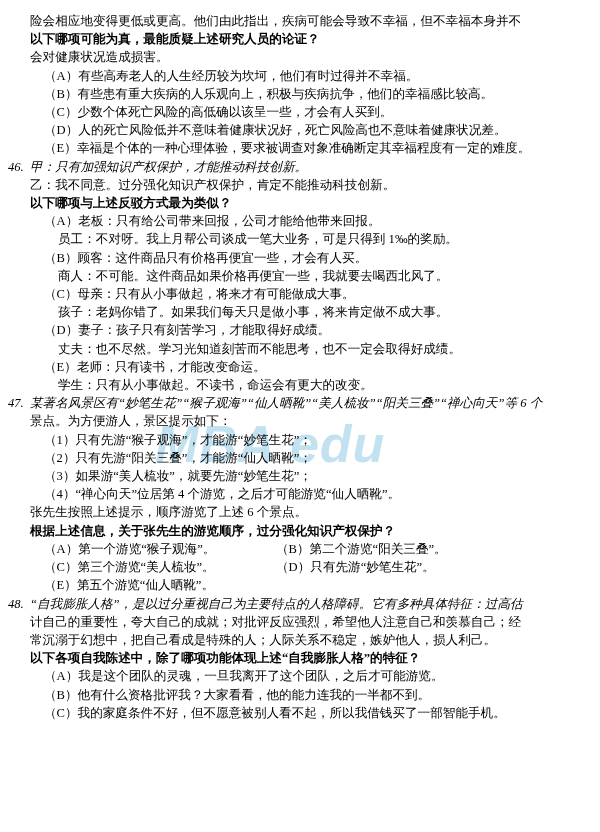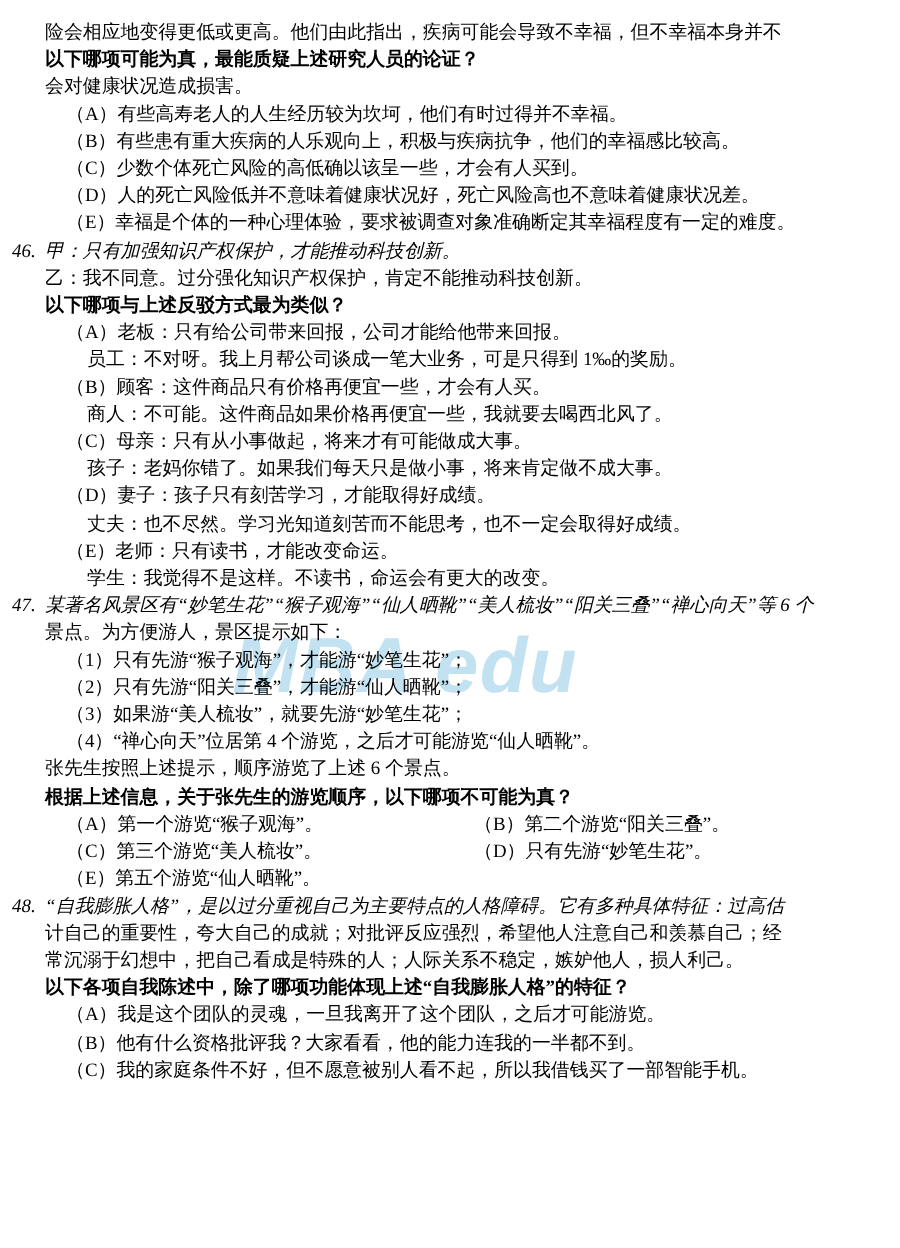--- a/index.html
+++ b/index.html
@@ -55,21 +55,20 @@
   .qnum {
     display: inline-block;
     width: 22px;
     font-family: "Liberation Serif", serif;
   }
   .bold { font-weight: bold; }
   .two-col {
     display: flex;
     font-size: 12.6px;
     line-height: 18.2px;
-    gap: 40px;
   }
   .two-col > div:first-child { width: 232px; flex: 0 0 232px; }
   .two-col > div:last-child { flex: 1; }
 </style>
 </head>
 <body>
 
 <div id="page">
 
   <div class="watermark">MBA edu</div>
@@ -89,30 +88,30 @@
     <div class="line ind1 bold">以下哪项与上述反驳方式最为类似？</div>
     <div class="line ind2">（A）老板：只有给公司带来回报，公司才能给他带来回报。</div>
     <div class="line ind3">员工：不对呀。我上月帮公司谈成一笔大业务，可是只得到 1‰的奖励。</div>
     <div class="line ind2">（B）顾客：这件商品只有价格再便宜一些，才会有人买。</div>
     <div class="line ind3">商人：不可能。这件商品如果价格再便宜一些，我就要去喝西北风了。</div>
     <div class="line ind2">（C）母亲：只有从小事做起，将来才有可能做成大事。</div>
     <div class="line ind3">孩子：老妈你错了。如果我们每天只是做小事，将来肯定做不成大事。</div>
     <div class="line ind2">（D）妻子：孩子只有刻苦学习，才能取得好成绩。</div>
     <div class="line ind3">丈夫：也不尽然。学习光知道刻苦而不能思考，也不一定会取得好成绩。</div>
     <div class="line ind2">（E）老师：只有读书，才能改变命运。</div>
-    <div class="line ind3">学生：我觉得不是这样。不读书，命运会有更大的改变。</div>
+    <div class="line ind3">学生：只有从小事做起。不读书，命运会有更大的改变。</div>
 
     <div class="line ind0"><span class="qnum">47.</span><span>某著名风景区有“妙笔生花”“猴子观海”“仙人晒靴”“美人梳妆”“阳关三叠”“禅心向天”等 6 个</span></div>
     <div class="line ind1">景点。为方便游人，景区提示如下：</div>
     <div class="line ind2">（1）只有先游“猴子观海”，才能游“妙笔生花”；</div>
     <div class="line ind2">（2）只有先游“阳关三叠”，才能游“仙人晒靴”；</div>
     <div class="line ind2">（3）如果游“美人梳妆”，就要先游“妙笔生花”；</div>
     <div class="line ind2">（4）“禅心向天”位居第 4 个游览，之后才可能游览“仙人晒靴”。</div>
     <div class="line ind1">张先生按照上述提示，顺序游览了上述 6 个景点。</div>
-    <div class="line ind1 bold">根据上述信息，关于张先生的游览顺序，以下哪项不可能为真？</div>
+    <div class="line ind1 bold">根据上述信息，关于张先生的游览顺序，过分强化知识产权保护？</div>
 
     <div class="two-col ind2">
       <div>（A）第一个游览“猴子观海”。</div>
       <div>（B）第二个游览“阳关三叠”。</div>
     </div>
     <div class="two-col ind2">
       <div>（C）第三个游览“美人梳妆”。</div>
       <div>（D）只有先游“妙笔生花”。</div>
     </div>
     <div class="line ind2">（E）第五个游览“仙人晒靴”。</div>

